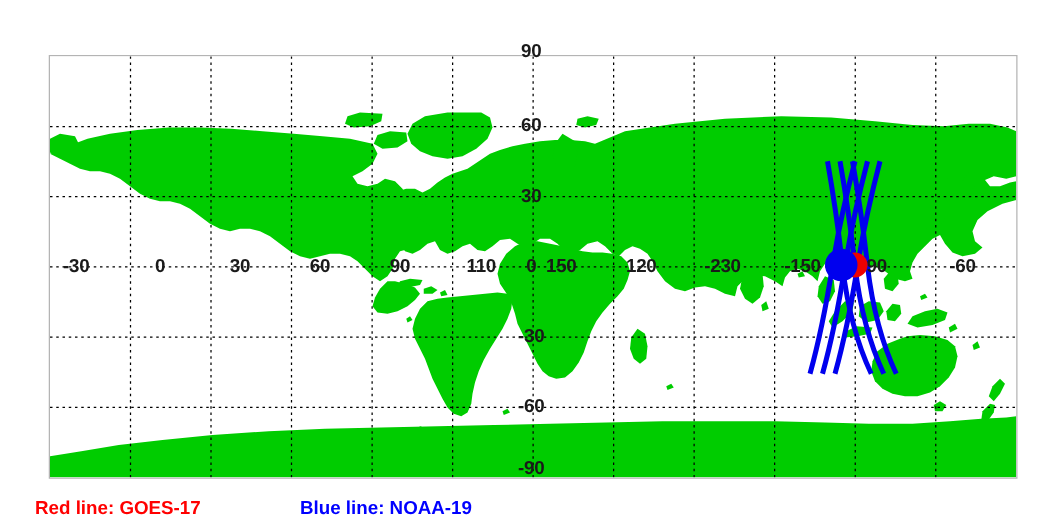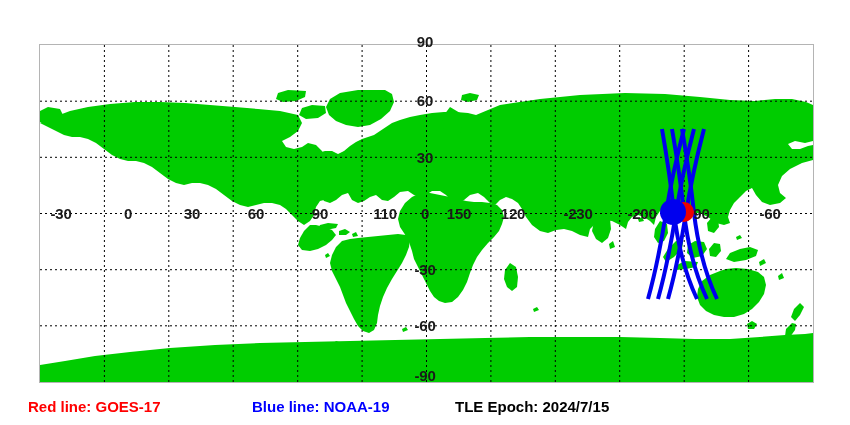--- a/index.html
+++ b/index.html
@@ -51,21 +51,21 @@
   }
   .legend-entry{
     position:absolute;
     font-family:"Liberation Sans",sans-serif;
     font-size:15px;
     font-weight:bold;
     white-space:nowrap;
     line-height:1;
   }
   #legend-goes{left:28px;top:7px;color:#ff0000;}
-  #legend-noaa{left:252px;top:7px;color:#0000ff;}
+  #legend-noaa{left:240px;top:7px;color:#0000ff;}
   #legend-epoch{left:455px;top:7px;color:#000000;}
 </style>
 </head>
 <body>
 
 <div id="app">
 
   <div id="map-frame">
     <svg id="map-svg" viewBox="0 0 773 337" xmlns="http://www.w3.org/2000/svg">
 
@@ -262,29 +262,28 @@
   <div class="axis-label lat-label" style="left:425px;top:269px;">-30</div>
   <div class="axis-label lat-label" style="left:425px;top:325px;">-60</div>
   <div class="axis-label lat-label" style="left:425px;top:375px;">-90</div>
 
   <div class="axis-label lon-label" style="left:61px;top:213px;">-30</div>
   <div class="axis-label lon-label" style="left:128px;top:213px;">0</div>
   <div class="axis-label lon-label" style="left:192px;top:213px;">30</div>
   <div class="axis-label lon-label" style="left:256px;top:213px;">60</div>
   <div class="axis-label lon-label" style="left:320px;top:213px;">90</div>
   <div class="axis-label lon-label" style="left:385px;top:213px;">110</div>
-  <div class="axis-label lon-label" style="left:449px;top:213px;margin-left:10px;">150</div>
+  <div class="axis-label lon-label" style="left:449px;top:213px;">150</div>
   <div class="axis-label lon-label" style="left:513px;top:213px;">120</div>
   <div class="axis-label lon-label" style="left:578px;top:213px;">-230</div>
-  <div class="axis-label lon-label" style="left:642px;top:213px;">-200</div>
+  <div class="axis-label lon-label" style="left:642px;top:213px;">-150</div>
   <div class="axis-label lon-label" style="left:699px;top:213px;">-90</div>
   <div class="axis-label lon-label" style="left:770px;top:213px;">-60</div>
 
   <div class="sat-dot" id="goes17-dot" style="left:684px;top:212px;"></div>
   <div class="sat-dot" id="noaa19-dot" style="left:673px;top:212px;"></div>
 
   <div id="legend">
     <div class="legend-entry" id="legend-goes">Red line: GOES-17</div>
     <div class="legend-entry" id="legend-noaa">Blue line: NOAA-19</div>
-    <div class="legend-entry" id="legend-epoch">TLE Epoch: 2024/7/15</div>
   </div>
 
 </div>
 
 </body></html>

